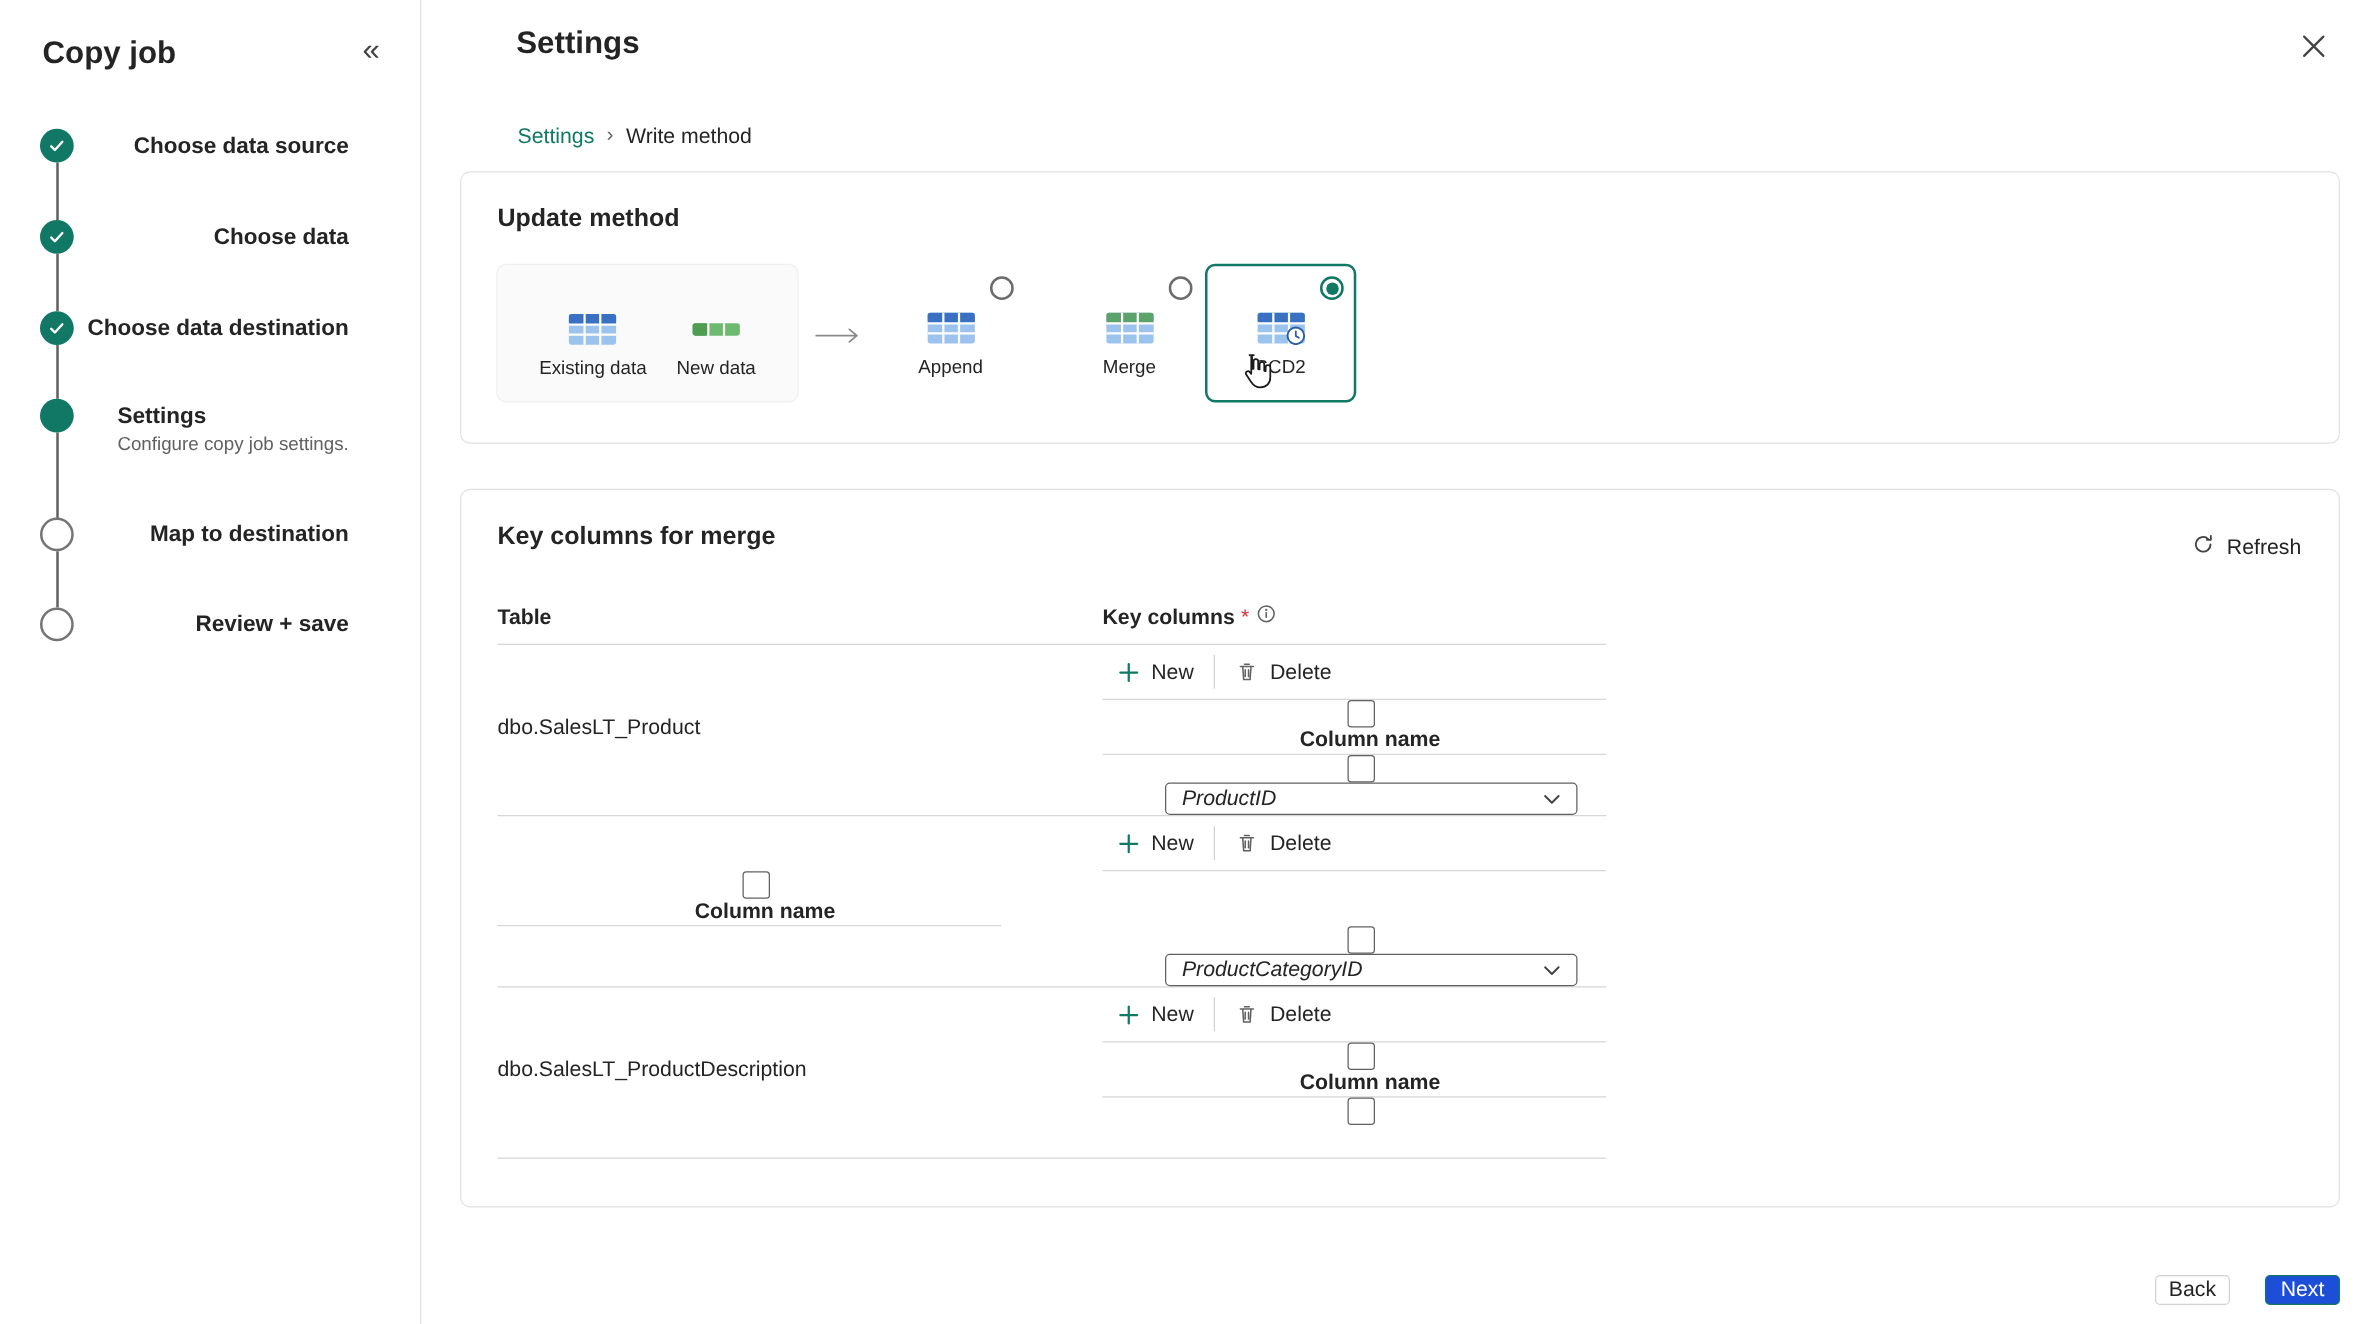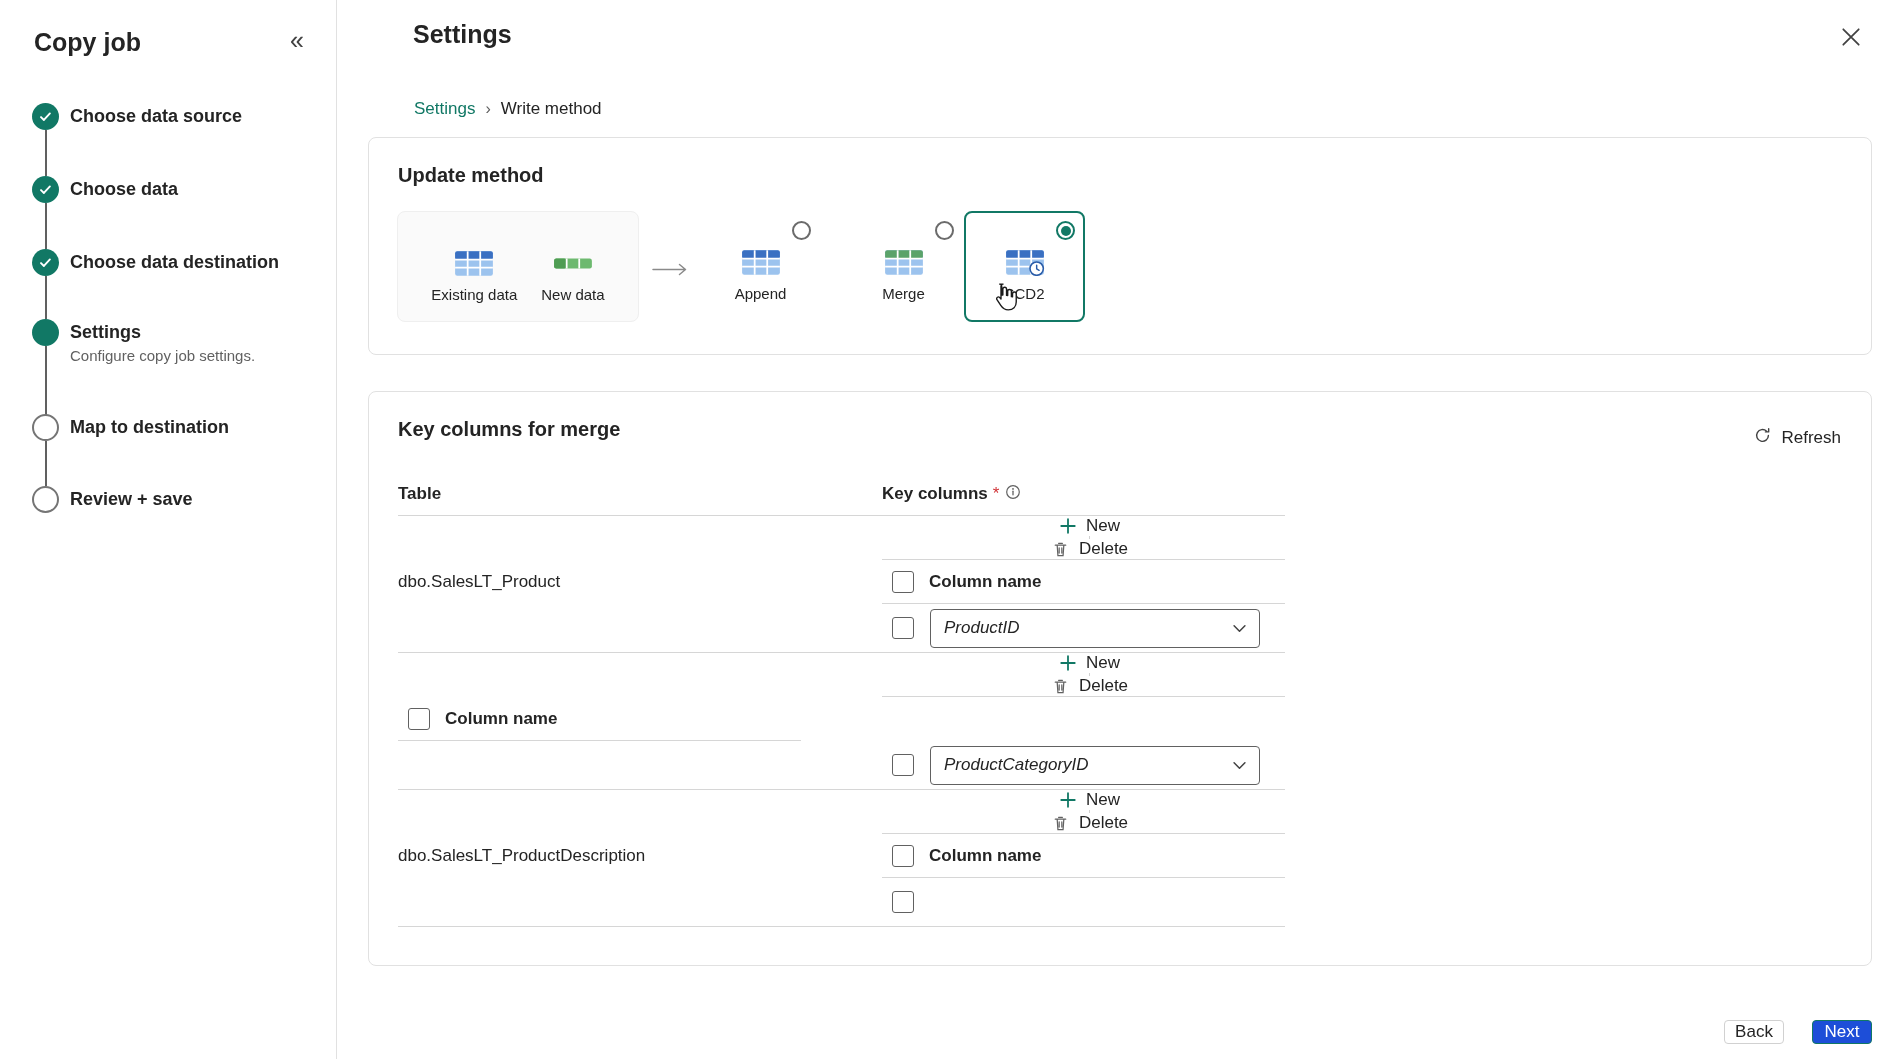--- a/index.html
+++ b/index.html
@@ -5,21 +5,21 @@
   * { margin:0; padding:0; box-sizing:border-box; }
   html,body { width:1890px; height:1059px; overflow:hidden; background:#fff;
     font-family:"Liberation Sans","DejaVu Sans",sans-serif; color:#242424; }
 
   
   .sidebar { position:absolute; left:0; top:0; bottom:0; width:337px; background:#fff;
     border-right:1px solid #e1e1e1; }
   .sidebar-title { position:absolute; left:34px; top:28px; font-size:25px; font-weight:700; }
   .collapse-btn { position:absolute; right:32px; top:28px; font-size:25px; color:#424242; cursor:pointer; line-height:1; }
   .steps { position:absolute; left:32px; top:103px; }
-  .step { position:relative; display:flex; gap:11px; }
+  .step { position:relative; display:flex; gap:11px;justify-content:space-between; }
   .step-circle { width:27px; height:27px; border-radius:50%; flex:none; display:flex;
     align-items:center; justify-content:center; background:#fff; border:2px solid #757575; z-index:1; }
   .step.complete .step-circle, .step.current .step-circle { background:#117865; border:none; }
   .step-texts { padding-top:0; }
   .step-label { font-size:18px; font-weight:700; line-height:27px; color:#242424; }
   .step-desc { font-size:15px; color:#616161; line-height:20px; font-weight:400; }
   .conn { position:absolute; left:12.5px; top:27px; width:2px; background:#606060; }
 
   
   .main { position:absolute; left:338px; top:0; right:0; bottom:0; background:#fff; }
@@ -67,25 +67,25 @@
   .kc-right { width:403px; display:flex; align-items:center; }
   .kc-header { height:44px; border-bottom:1px solid #d6d6d6; }
   .col-head { font-size:17px; font-weight:700; }
   .req { color:#d13438; margin:0 6px 0 5px; font-size:17px; font-weight:400; }
   .g-toolbar { height:44px; }
   .g-toolbar .kc-right, .g-colhead .kc-right { border-bottom:1px solid #d6d6d6; height:100%; }
   .g-colhead { height:44px; }
   .g-value { height:49px; border-bottom:1px solid #d6d6d6; }
   .tbl-name { font-size:17px; color:#242424; }
   .cmd-btn { display:flex; align-items:center; gap:9px; cursor:pointer; font-size:17px; }
-  .toolbar-pad { padding-left:12px;flex-direction:column; }
+  .toolbar-pad { padding-left:12px; }
   .v-divider { width:1px; height:27px; background:#d1d1d1; margin:0 16px; }
   .checkbox { width:22px; height:22px; border:1px solid #616161; border-radius:3px; background:#fff;
     flex:none; cursor:pointer; }
-  .cell-pad { padding-left:10px; }
+  .cell-pad { padding-left:10px;flex-direction:column; }
   .colname-label { margin-left:15px; font-size:17px; font-weight:700; }
   .dropdown { margin-left:16px; width:330px; height:39px; border:1px solid #616161; border-radius:4px;
     background:#fff; display:flex; align-items:center; justify-content:space-between;
     padding:0 13px; font-size:17px; cursor:pointer;font-style:italic; }
 
   
   .btn { height:24px; border-radius:4px; font-size:17px; display:flex; align-items:center;
     justify-content:center; cursor:pointer; }
   .btn-back { position:absolute; right:106px; bottom:15px; width:60px; background:#fff;
     border:1px solid #d1d1d1; color:#242424; }

